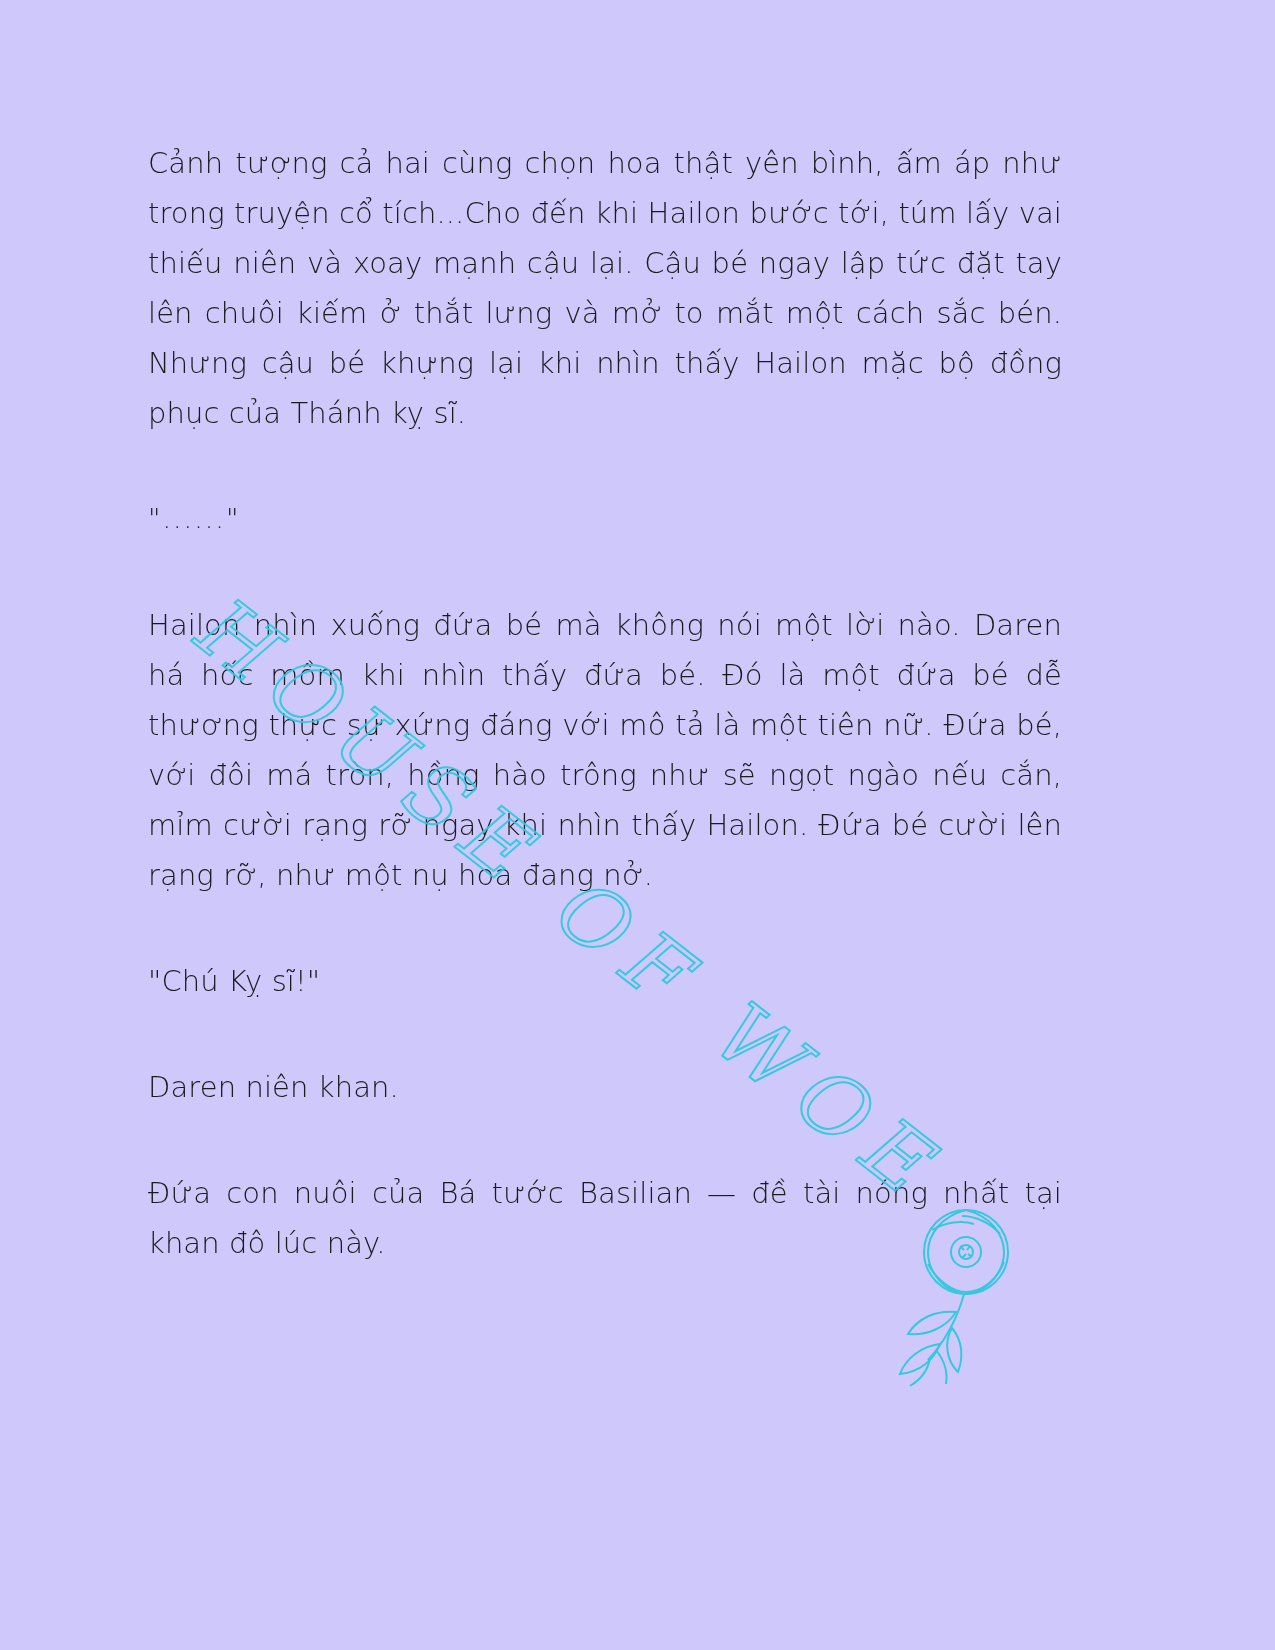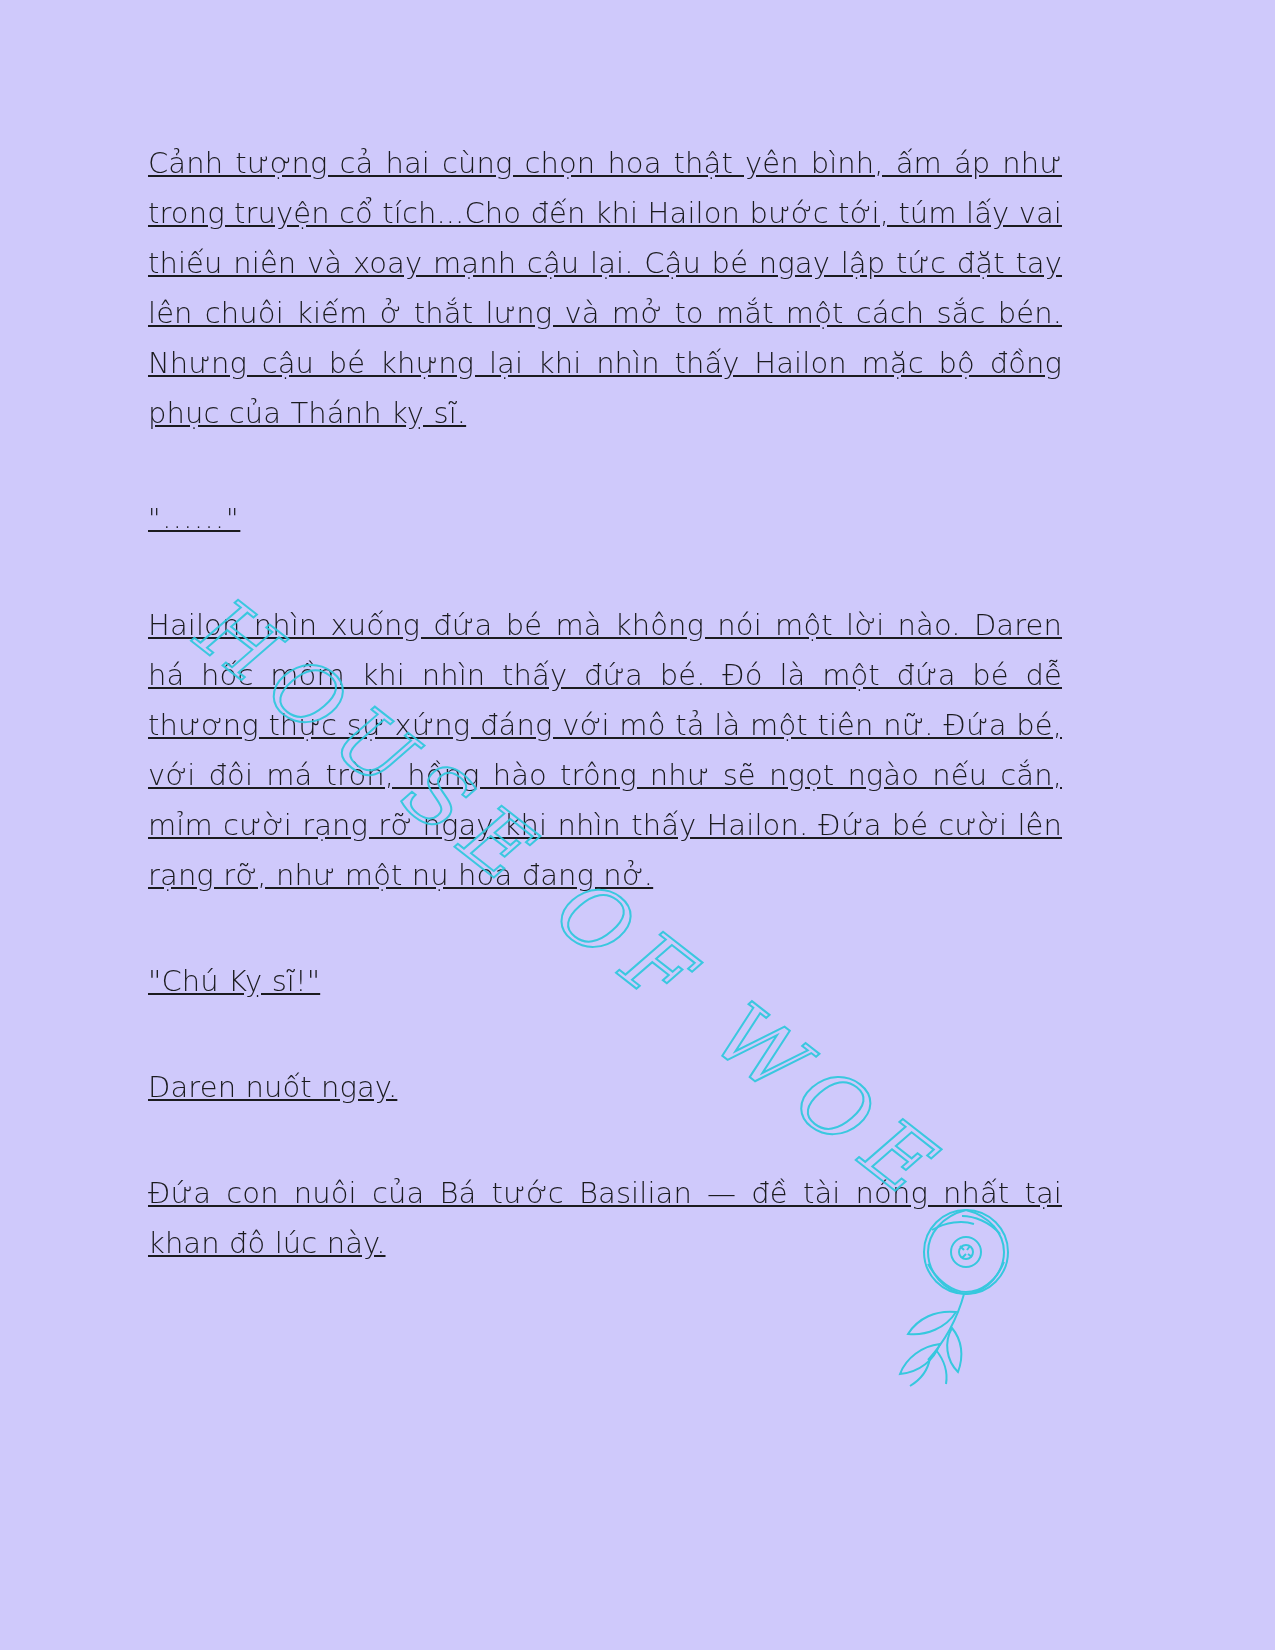--- a/index.html
+++ b/index.html
@@ -30,21 +30,20 @@
   }
   .para {
     font-family: "DejaVu Sans", sans-serif;
     font-size: 29px;
     line-height: 50px;
     color: #1b1b1f;
     text-align: justify;
     letter-spacing: 0.1px;
     margin: 0 16px 56px 0;
     font-weight: 300;
-    text-decoration: underline;
   }
   .para.tight {
     text-align: left;
   }
   .para.small-quote {
     font-size: 27px;
     letter-spacing: 2px;
   }
 
   
@@ -80,21 +79,21 @@
 </head>
 <body>
 
 <div class="page">
 
   <div class="content">
     <p class="para">Cảnh tượng cả hai cùng chọn hoa thật yên bình, ấm áp như trong truyện cổ tích...Cho đến khi Hailon bước tới, túm lấy vai thiếu niên và xoay mạnh cậu lại. Cậu bé ngay lập tức đặt tay lên chuôi kiếm ở thắt lưng và mở to mắt một cách sắc bén. Nhưng cậu bé khựng lại khi nhìn thấy Hailon mặc bộ đồng phục của Thánh kỵ sĩ.</p>
     <p class="para tight small-quote">"......"</p>
     <p class="para">Hailon nhìn xuống đứa bé mà không nói một lời nào. Daren há hốc mồm khi nhìn thấy đứa bé. Đó là một đứa bé dễ thương thực sự xứng đáng với mô tả là một tiên nữ. Đứa bé, với đôi má tròn, hồng hào trông như sẽ ngọt ngào nếu cắn, mỉm cười rạng rỡ ngay khi nhìn thấy Hailon. Đứa bé cười lên rạng rỡ, như một nụ hoa đang nở.</p>
     <p class="para tight">"Chú Kỵ sĩ!"</p>
-    <p class="para tight">Daren nuốt ngay.</p>
+    <p class="para tight">Daren niên khan.</p>
     <p class="para">Đứa con nuôi của Bá tước Basilian — đề tài nóng nhất tại khan đô lúc này.</p>
   </div>
 
   <div class="watermark">
     <div class="wm-text">HOUSE OF WOE</div>
     <svg class="wm-flower" width="180" height="190" viewBox="0 0 180 190">
       <g fill="none" stroke="#2ec8dd" stroke-width="2" opacity="0.95">
 
         <circle cx="96" cy="52" r="42"></circle>
         <path d="M96 10 C72 16 58 34 58 52 C58 72 74 92 96 94 C118 92 134 72 134 52 C134 34 120 16 96 10 Z"></path>

